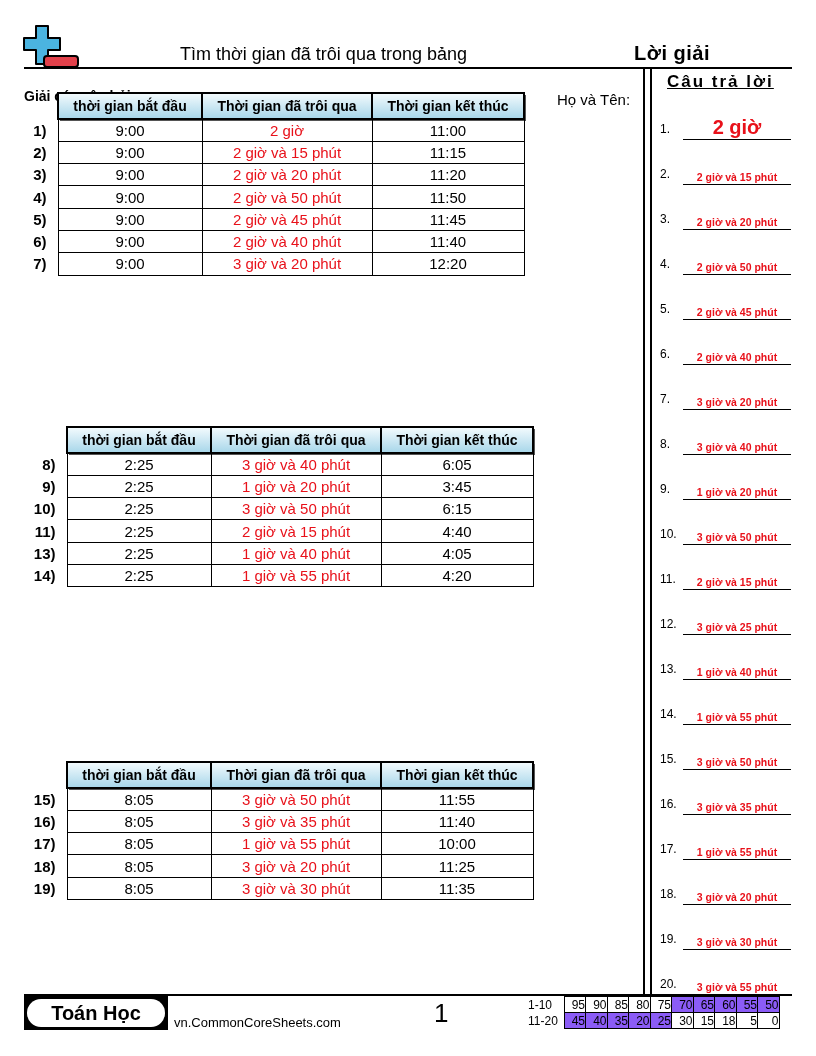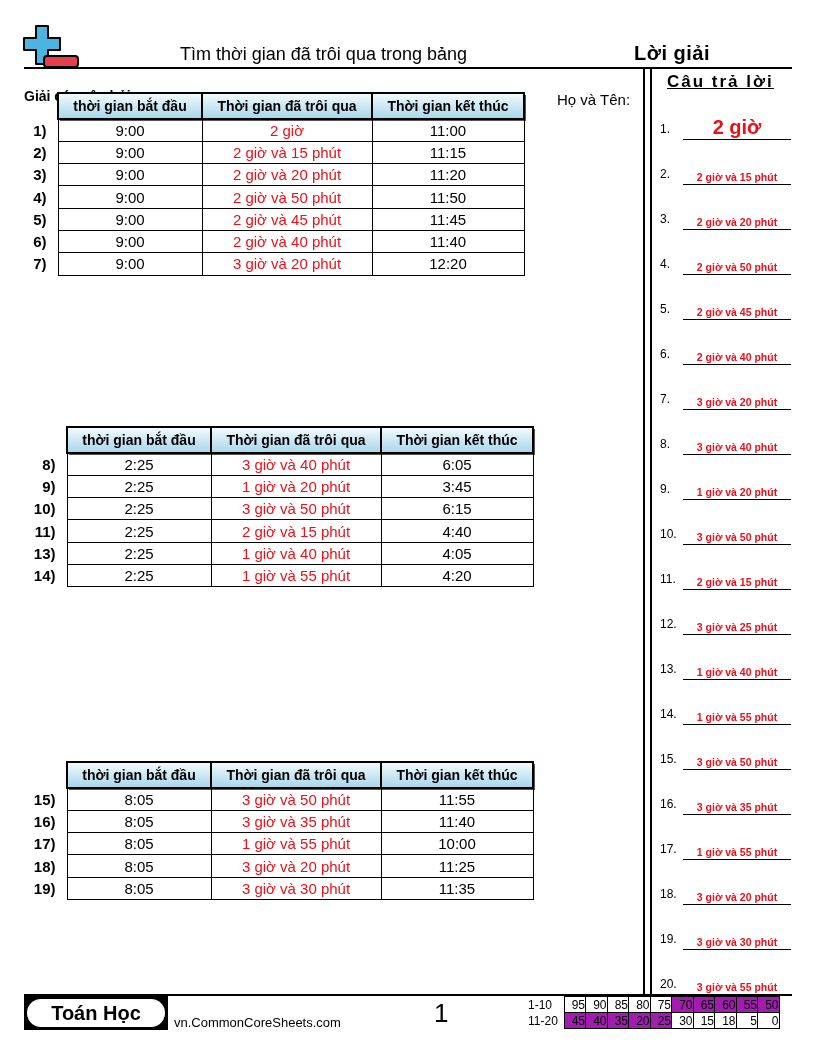--- a/index.html
+++ b/index.html
@@ -33,21 +33,21 @@
 
   .bottom-rule { position: absolute; left: 24px; top: 994px; width: 768px; height: 2px; background: #000; }
   .brand-box { position: absolute; left: 24px; top: 996px; width: 144px; height: 34px; background: #000; }
   .brand-pill { position: absolute; left: 3px; top: 3px; width: 138px; height: 28px; background: #fff; border-radius: 14px; font-weight: bold; font-size: 20px; text-align: center; line-height: 28px; }
   .site { position: absolute; left: 174px; top: 1015px; font-size: 13px; }
   .page-num { position: absolute; left: 434px; top: 998px; font-size: 26px; }
 
   .score { position: absolute; left: 528px; top: 996px; border-collapse: collapse; font-size: 12px; }
   .score td { border: 1px solid #000; text-align: right; width: 21.5px; height: 16px; padding: 0; }
   .score td.lab { border: none; text-align: left; width: 36px; padding-right: 3px; }
-  .score td.hl { background: #a21caf; }
+  .score td.hl { background: #8b5cf6; }
 </style>
 </head>
 <body>
 
 <svg class="logo" viewBox="0 0 58 44">
   <path d="M14 2 h12 v12 h12 v12 h-12 v14 h-12 v-14 h-12 v-12 h12 z" fill="#4bb4e0" stroke="#000" stroke-width="2" stroke-linejoin="round"></path>
   <rect x="22" y="32" width="34" height="11" rx="3" fill="#e2414b" stroke="#000" stroke-width="2"></rect>
 </svg>
 <div class="title">Tìm thời gian đã trôi qua trong bảng</div>
 <div class="name-label">Họ và Tên:</div>

